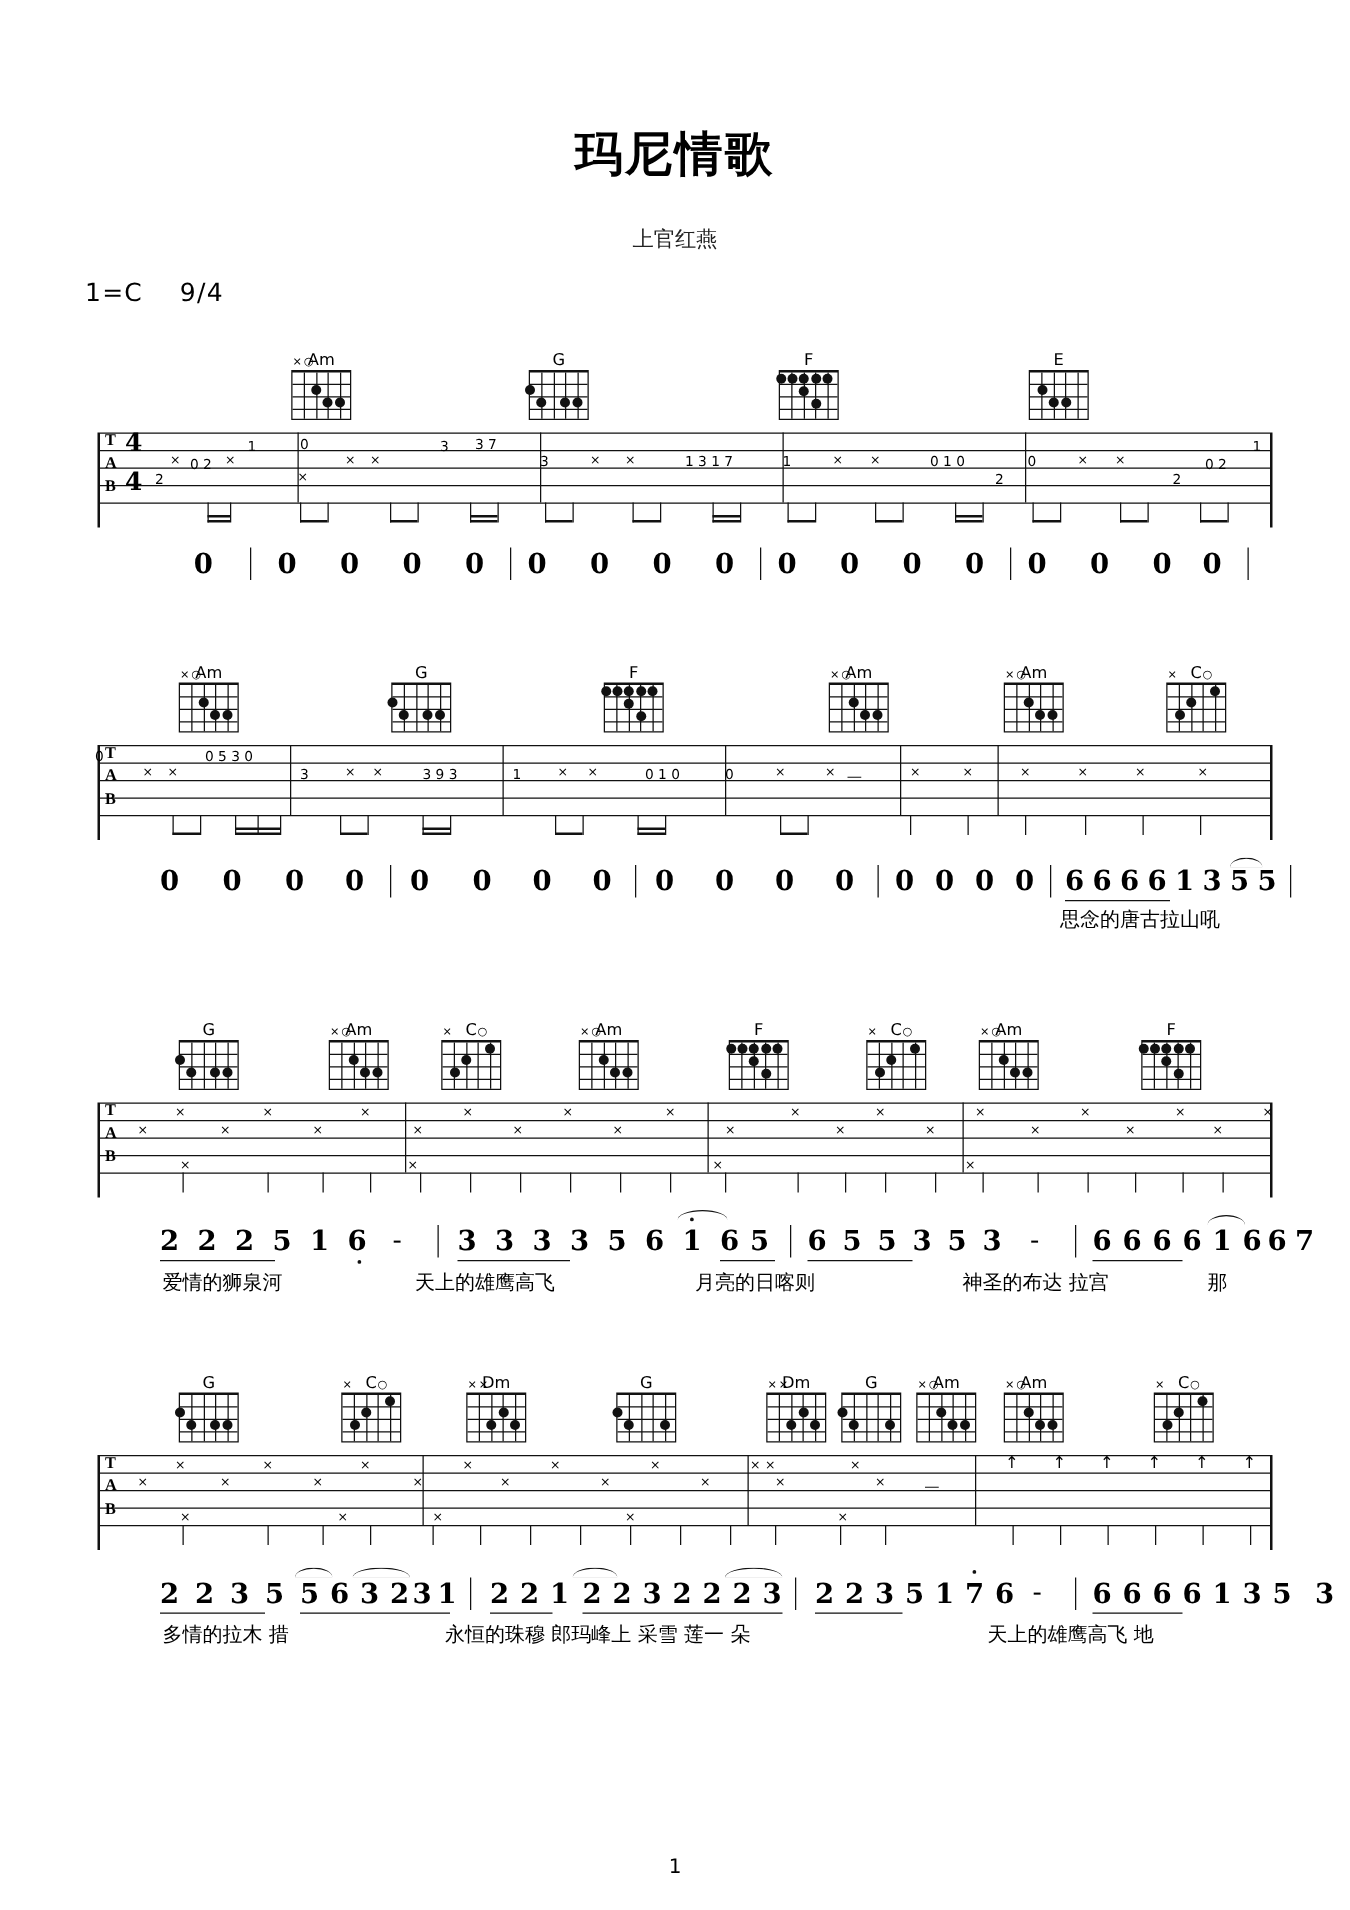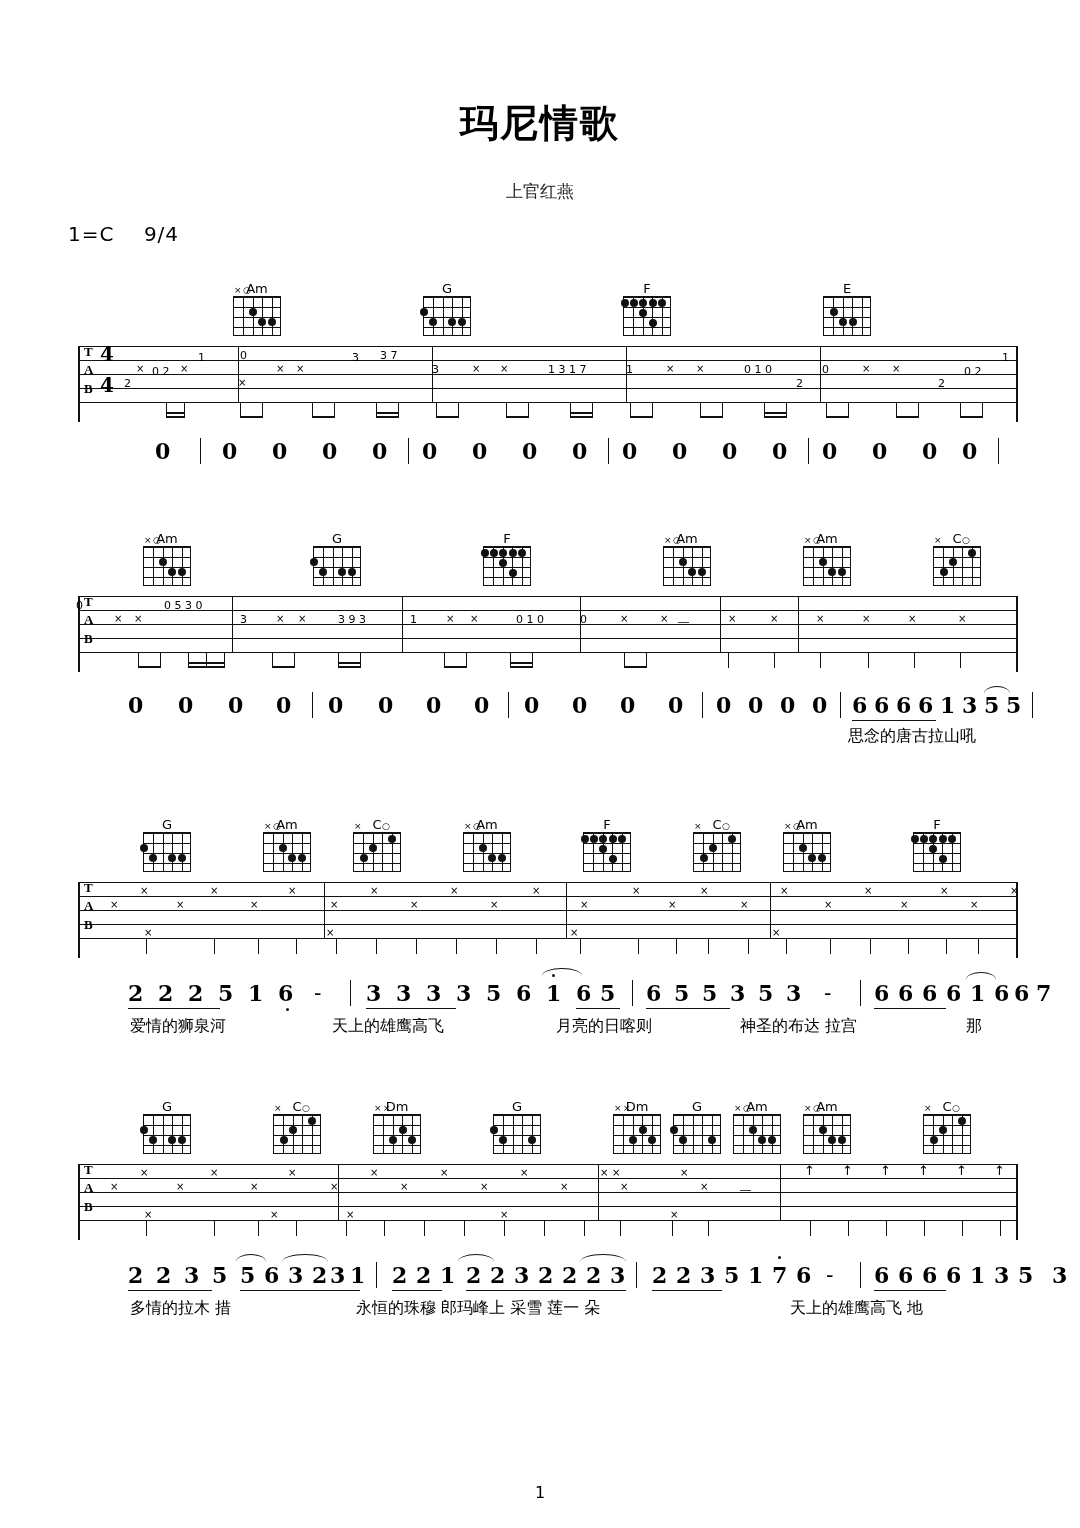--- a/index.html
+++ b/index.html
@@ -919,21 +919,21 @@
       <div class="mnote" style="left:946px;">6</div>
       <div class="mnote" style="left:970px;">1</div>
       <div class="mnote" style="left:994px;">6</div>
       <div class="mnote" style="left:1014px;">6</div>
       <div class="mnote" style="left:1036px;">7</div>
       <div class="underline" style="left:874px;top:26px;width:72px;"></div>
       <div class="tie" style="left:966px;top:-10px;width:30px;"></div>
       <div class="lyric" style="left:130px;top:36px;">爱情的狮泉河</div>
       <div class="lyric" style="left:332px;top:36px;">天上的雄鹰高飞</div>
       <div class="lyric" style="left:556px;top:36px;">月亮的日喀则</div>
-      <div class="lyric" style="left:740px;top:36px;">神圣的布达 拉宫</div>
+      <div class="lyric" style="left:770px;top:36px;">神圣的布达 拉宫</div>
       <div class="lyric" style="left:966px;top:36px;">那</div>
     </div>
   </div>
 
   <div class="system" style="top:1100px;">
 
     <div class="chordrow">
       <div class="chord" style="left:138px;">
         <div class="cname">G</div>
         <div class="grid">

